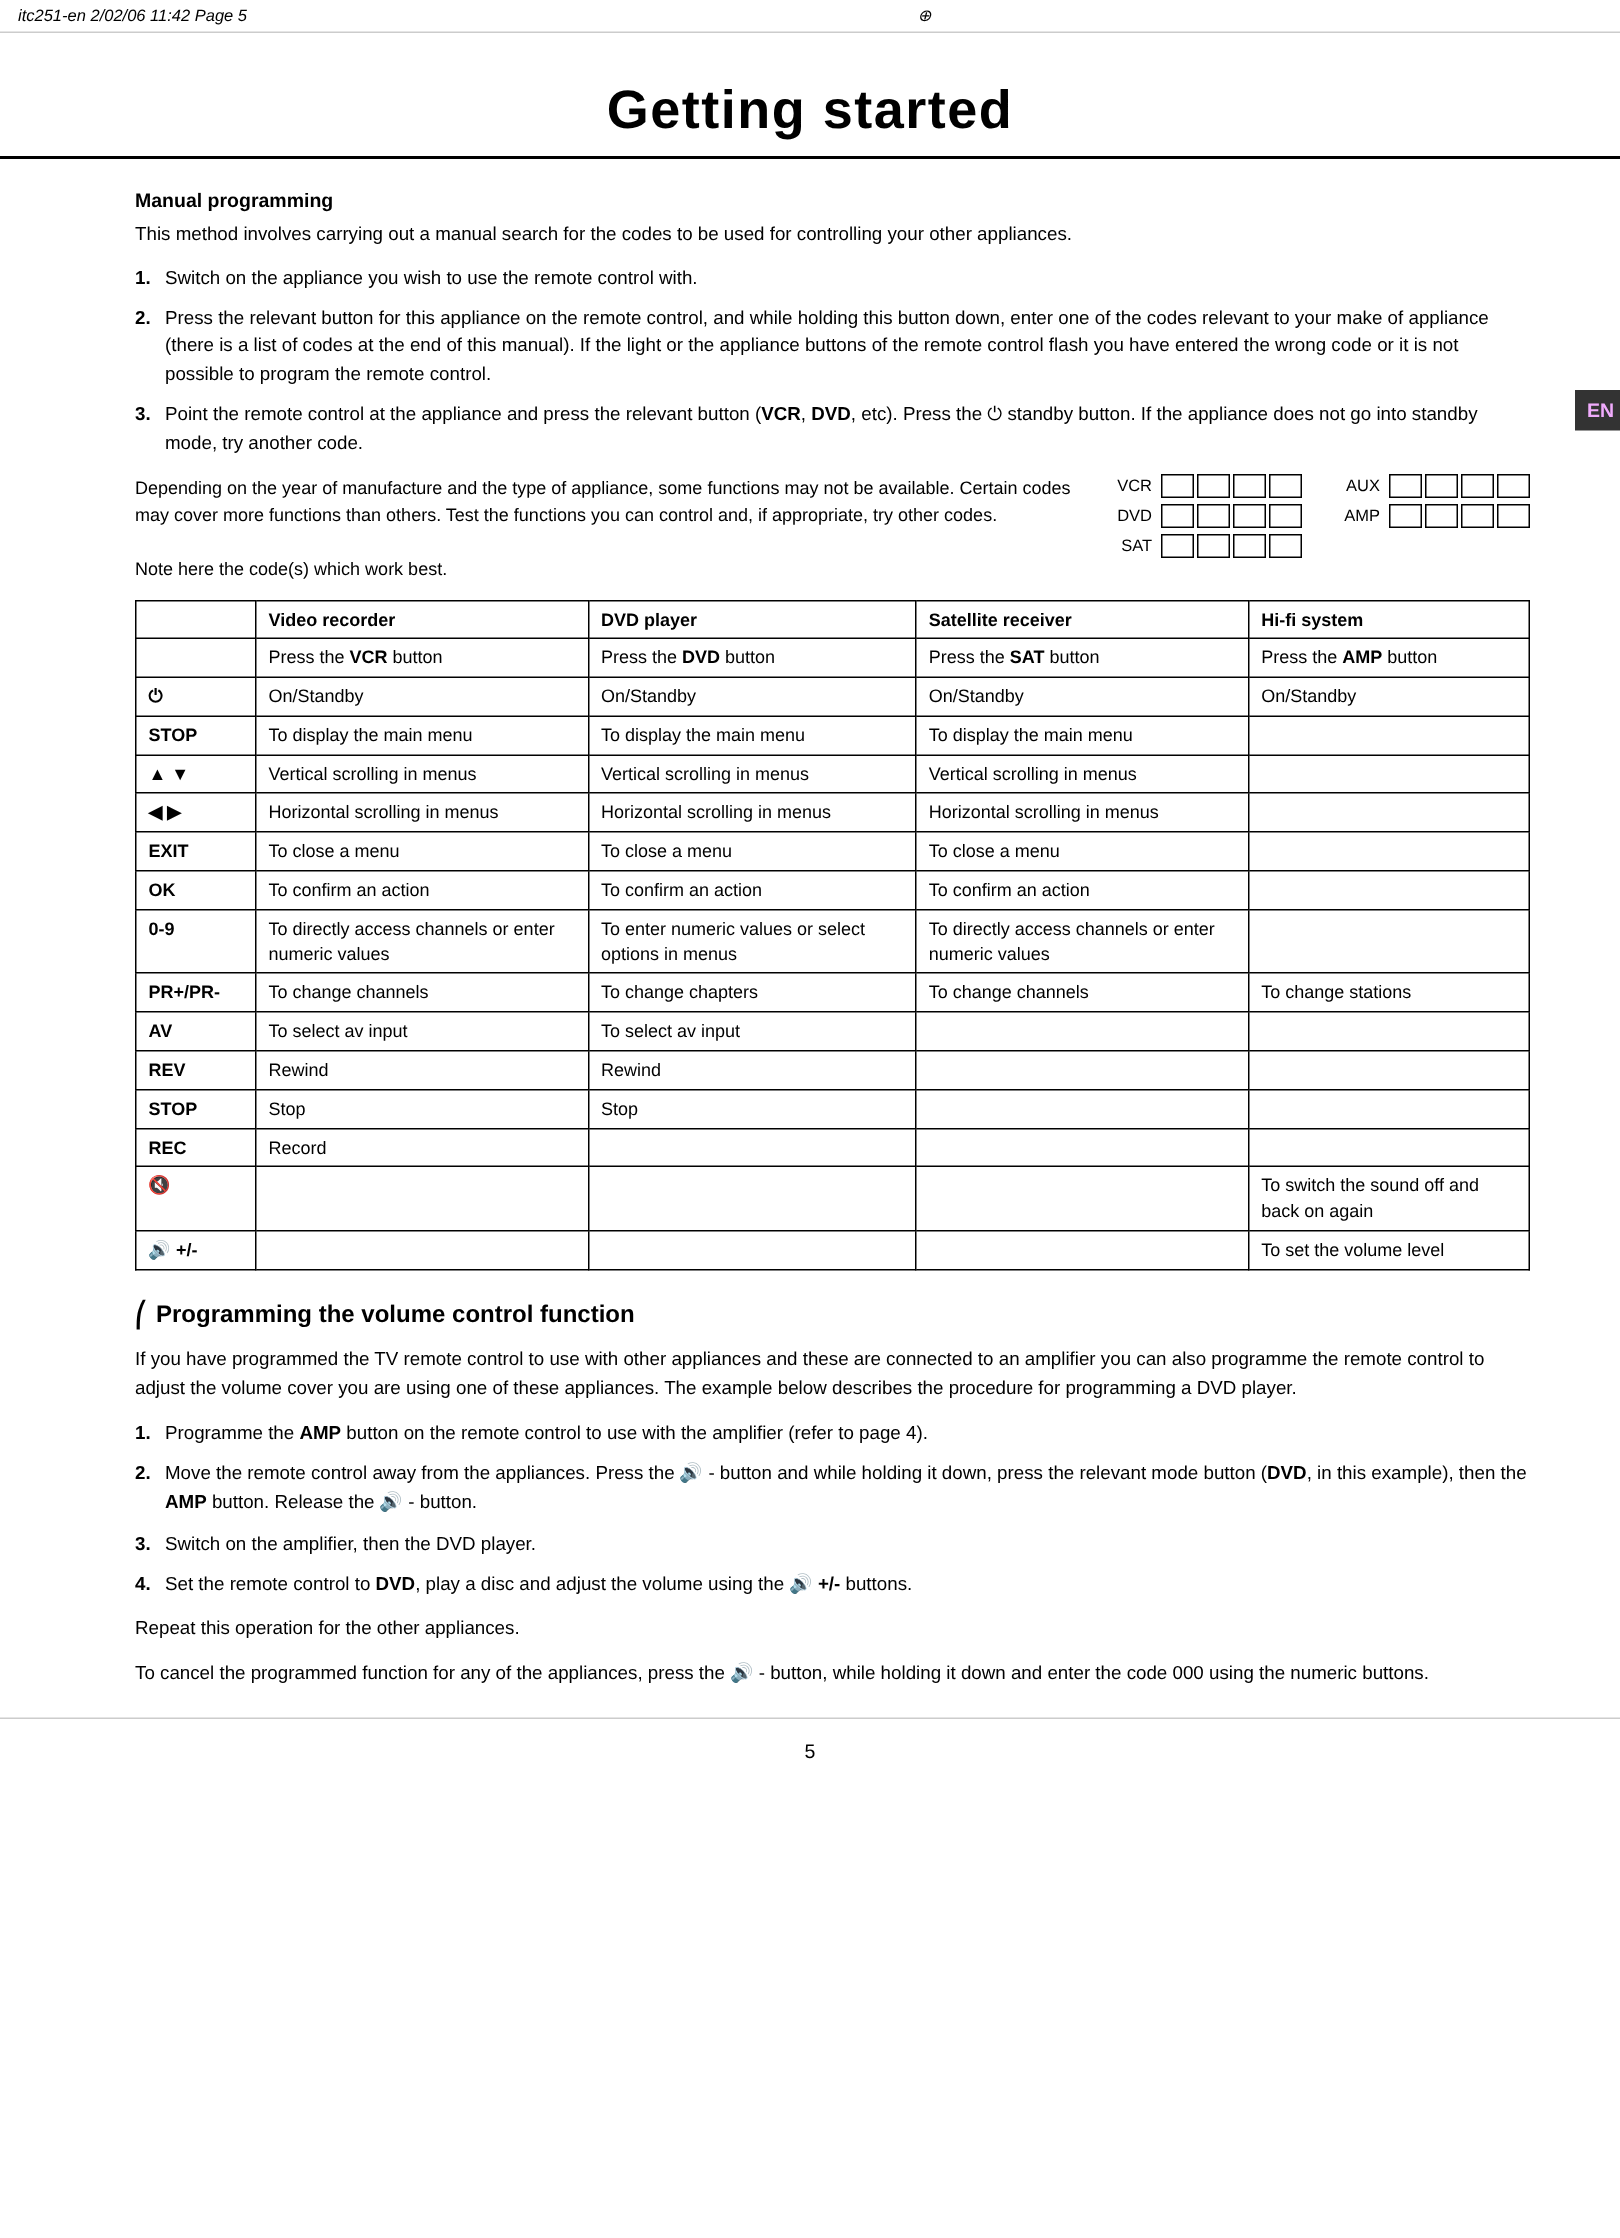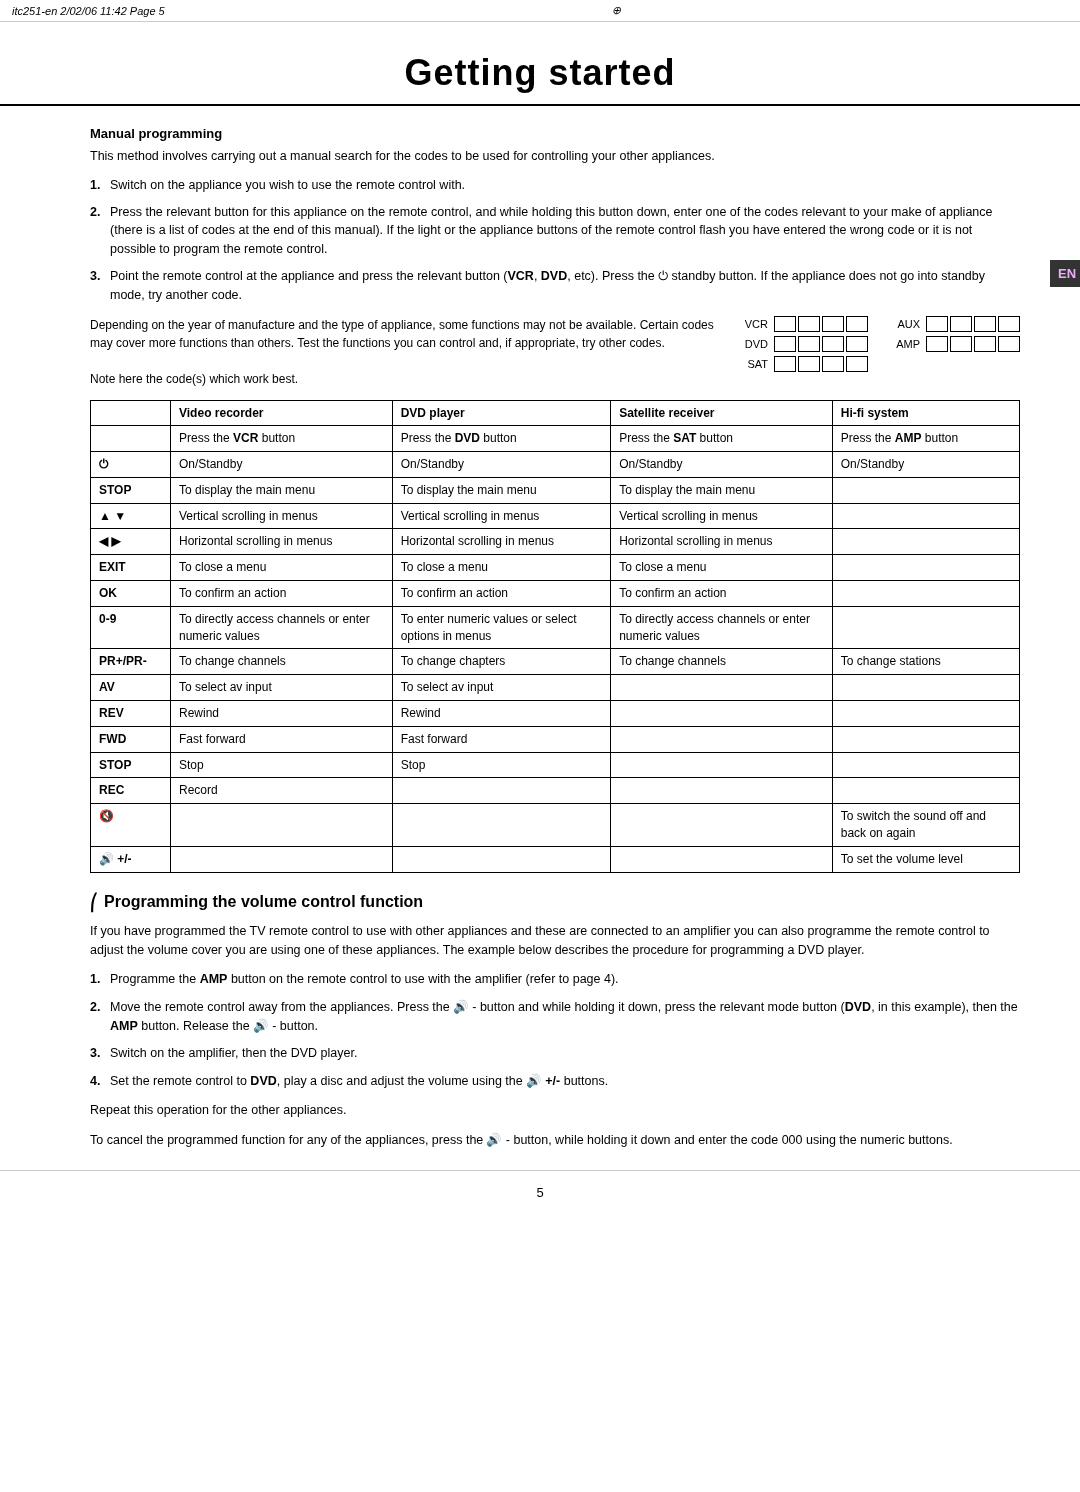--- a/index.html
+++ b/index.html
@@ -383,27 +383,20 @@
 
       <tr>
         <td class="key-col"><b>REV</b></td>
         <td>Rewind</td>
         <td>Rewind</td>
         <td></td>
         <td></td>
       </tr>
 
 
-      <tr>
-        <td class="key-col"><b>FWD</b></td>
-        <td>Fast forward</td>
-        <td>Fast forward</td>
-        <td></td>
-        <td></td>
-      </tr>
 
       <tr>
         <td class="key-col"><b>STOP</b></td>
         <td>Stop</td>
         <td>Stop</td>
         <td></td>
         <td></td>
       </tr>
 
 

